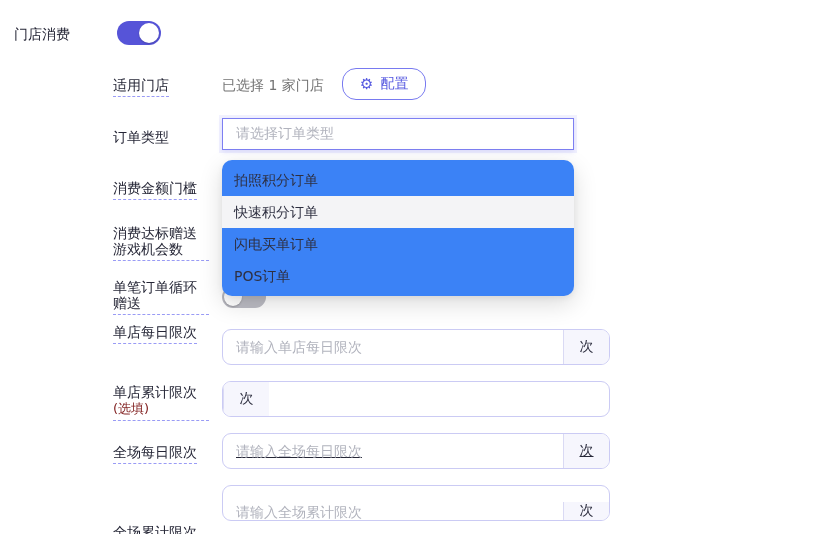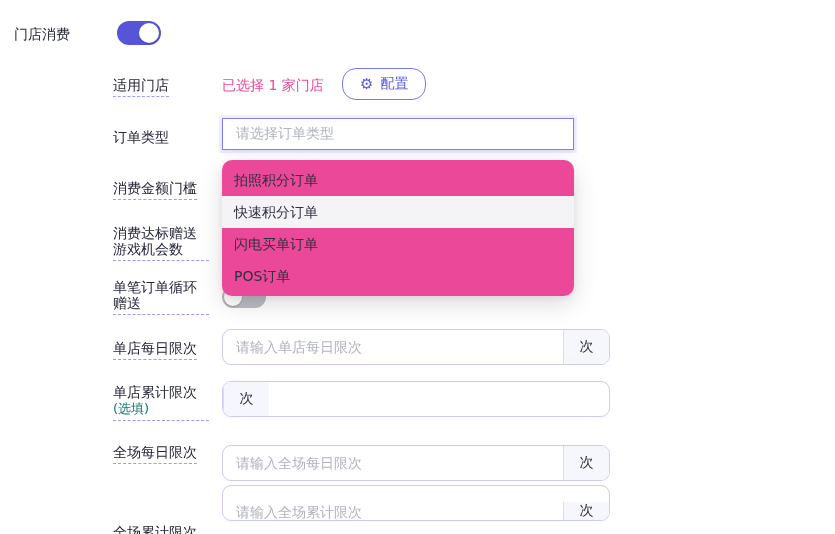--- a/index.html
+++ b/index.html
@@ -3,49 +3,49 @@
 <meta charset="utf-8">
 <style>
   * { margin:0; padding:0; box-sizing:border-box; }
   html,body { background:#ffffff; }
   body { font-family:"DejaVu Sans","Liberation Sans",sans-serif; font-size:14px; color:#252636; }
   #app { position:relative; width:835px; height:534px; background:#ffffff; overflow:hidden; }
 
   .lbl { position:absolute; left:113px; color:#252636; line-height:16px; }
   .dashed { display:inline-block; border-bottom:1px dashed rgba(98,102,240,0.65); padding-bottom:3px; }
   .w96 { width:96px; }
-  .optional { color:#0f766e; font-size:13px; }
+  .optional { color:#7f1d1d; font-size:13px; }
 
   
   .switch { position:absolute; border-radius:12px; cursor:pointer; }
   .switch .knob { position:absolute; top:2px; background:#ffffff; border-radius:50%;
                   box-shadow:0 1px 2px rgba(0,0,0,0.2); }
   .switch.on  { background:#5654d8; width:44px; height:24px; }
   .switch.on .knob { width:20px; height:20px; right:2px; }
   .switch.off { background:#bcbcc4; width:44px; height:22px; }
   .switch.off .knob { width:18px; height:18px; left:2px; }
 
   
-  .selected-text { position:absolute; left:222px; top:77px; color:#ec4899; }
+  .selected-text { position:absolute; left:222px; top:77px; color:#737373; }
   .cfg-btn { position:absolute; left:342px; top:68px; height:32px; padding:0 17px;
              display:flex; align-items:center; gap:7px; background:#ffffff;
              border:1px solid #787af0; border-radius:14px; color:#5457e0;
              font-size:14px; font-family:inherit; cursor:pointer; }
   .cfg-btn .gear { font-size:15px; line-height:1; }
 
   
   .select-box { position:absolute; left:222px; top:118px; width:352px; height:32px;
                 background:#ffffff; border:1.5px solid #7d7ff2; border-radius:0;
                 display:flex; align-items:center; padding-left:13px; cursor:pointer;
                 box-shadow:0 0 0 3px rgba(125,127,242,0.10), 0 2px 5px rgba(125,127,242,0.20); }
   .placeholder { color:#b1b3bd; }
 
   
   .dropdown { position:absolute; left:222px; top:160px; width:352px; padding:4px 0;
-              background:#ec4899; border-radius:10px; z-index:10;
+              background:#3b82f6; border-radius:10px; z-index:10;
               box-shadow:0 8px 24px rgba(0,0,0,0.14), 0 2px 6px rgba(0,0,0,0.06); }
   .dd-item { height:32px; line-height:32px; padding-left:12px; color:#2e2f40; cursor:pointer; }
   .dd-item.hovered { background:#f4f4f6; }
 
   
   .igroup { position:absolute; left:222px; width:388px; height:36px; display:flex;
             border:1px solid #cbcbf4; border-radius:9px; background:#ffffff; overflow:hidden; }
   .igroup input { flex:1; border:none; outline:none; padding:0 0 0 13px; font-size:14px;
                   font-family:inherit; color:#252636; background:transparent; min-width:0; }
   .igroup input::placeholder { color:#b1b3bd; }
@@ -91,39 +91,39 @@
     <span class="knob"></span>
   </div>
 
   <div class="dropdown">
     <div class="dd-item">拍照积分订单</div>
     <div class="dd-item hovered">快速积分订单</div>
     <div class="dd-item">闪电买单订单</div>
     <div class="dd-item">POS订单</div>
   </div>
 
-  <div class="lbl" style="top:340px;text-align:right;">
+  <div class="lbl" style="top:324px;text-align:right;">
     <span class="dashed">单店每日限次</span>
   </div>
   <div class="igroup" style="top:329px;">
     <input type="text" placeholder="请输入单店每日限次" style="">
     <div class="addon">次</div>
   </div>
 
   <div class="lbl" style="top:384px;">
     <span class="dashed w96"><span>单店累计限次</span><span class="optional">(选填)</span></span>
   </div>
   <div class="igroup" style="top:381px;">
     <div class="addon">次</div>
   </div>
 
   <div class="lbl" style="top:444px;">
     <span class="dashed">全场每日限次</span>
   </div>
-  <div class="igroup" style="top:445px;">
+  <div class="igroup" style="top:433px;text-decoration:underline;">
     <input type="text" placeholder="请输入全场每日限次" style="">
     <div class="addon">次</div>
   </div>
 
   <div class="lbl" style="top:488px;margin-top:36px;">
     <span class="dashed w96"><span>全场累计限次</span><span class="optional">(选填)</span></span>
   </div>
   <div class="igroup" style="top:485px;align-items:flex-end;">
     <input type="text" placeholder="请输入全场累计限次" style="">
     <div class="addon">次</div>

